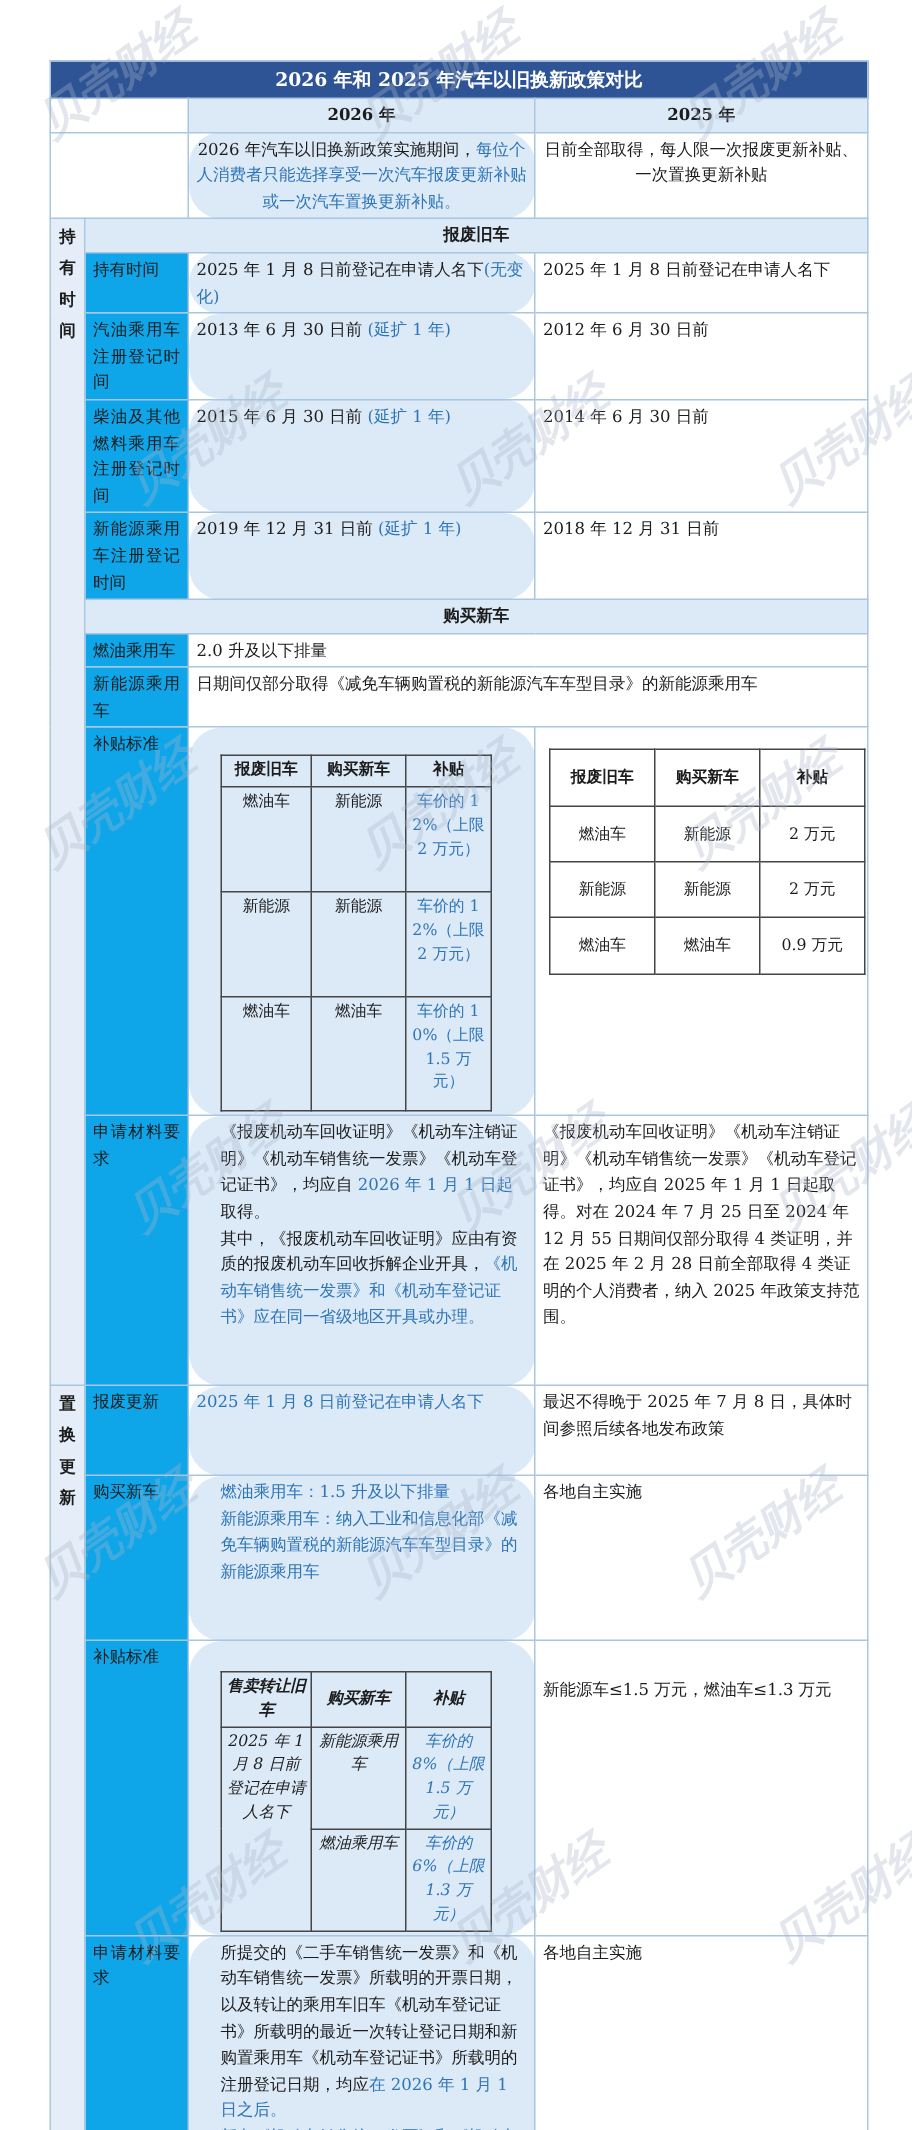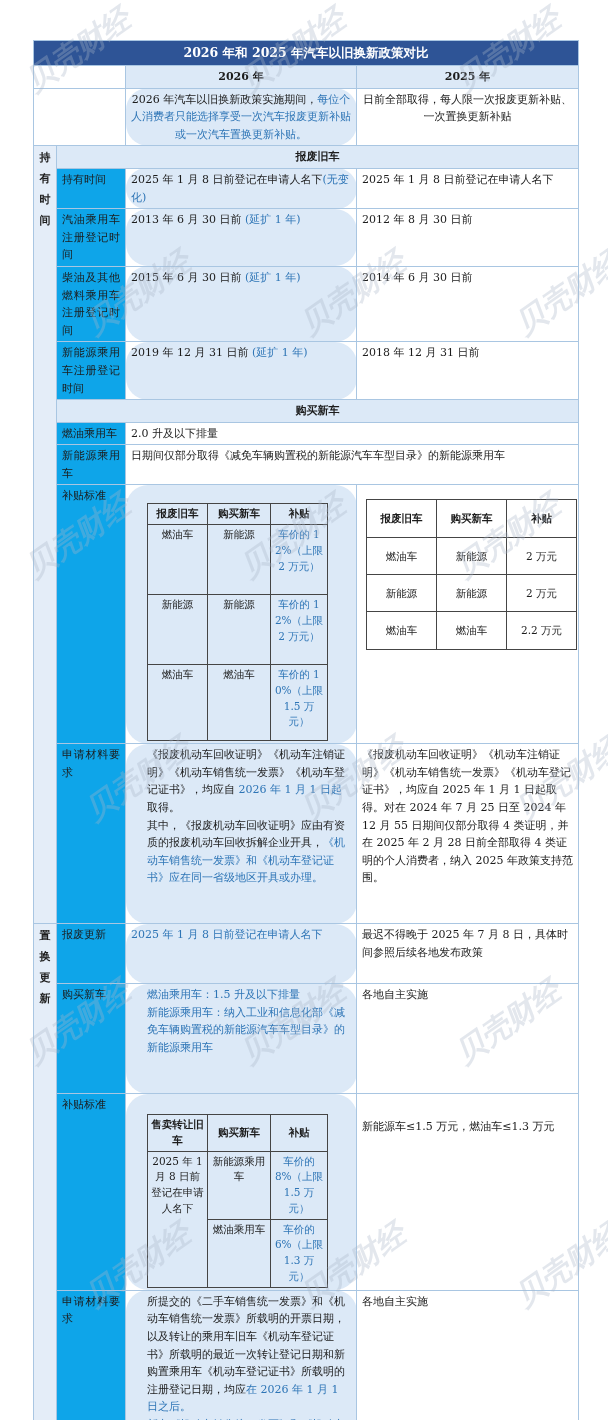--- a/index.html
+++ b/index.html
@@ -37,21 +37,21 @@
   
   table.inner{border-collapse:collapse;table-layout:fixed;font-size:10.5px;line-height:1.5;}
   table.inner td{
     border:1px solid #454545;padding:2px 3px;text-align:center;
     vertical-align:top;word-break:break-all;background:transparent;
   }
   table.inner td.hdr{font-weight:bold;vertical-align:middle;}
   table.innerA{width:180px;margin:16px 0 0 16px;}
   table.innerB{width:210px;margin:12px 0 0 4px;}
   table.innerB td{vertical-align:middle;}
-  table.innerC{width:180px;margin:18px 0 0 16px;}
+  table.innerC{width:180px;margin:18px 0 0 16px;font-style:italic;}
   .pad-top{padding-top:24px !important;}
   
   #wm{position:absolute;left:0;top:0;width:608px;height:1420px;pointer-events:none;z-index:5;overflow:hidden;}
   .wm-text{
     position:absolute;font-size:30px;font-weight:bold;font-style:italic;
     color:rgba(170,182,200,0.33);transform:rotate(-35deg);white-space:nowrap;
     font-family:"DejaVu Sans","Liberation Sans",sans-serif;
   }
 </style>
 </head>
@@ -90,21 +90,21 @@
 
     <tr style="height:37px">
       <td class="row-label">持有时间</td>
       <td class="c2026"><span>2025 年 1 月 8 日前登记在申请人名下</span><span class="blue">(无变化)</span></td>
       <td class="c2025">2025 年 1 月 8 日前登记在申请人名下</td>
     </tr>
 
     <tr style="height:50px">
       <td class="row-label">汽油乘用车注册登记时间</td>
       <td class="c2026"><span>2013 年 6 月 30 日前 </span><span class="blue">(延扩 1 年)</span></td>
-      <td class="c2025">2012 年 8 月 30 日前</td>
+      <td class="c2025">2012 年 6 月 30 日前</td>
     </tr>
 
     <tr style="height:60px">
       <td class="row-label">柴油及其他燃料乘用车注册登记时间</td>
       <td class="c2026"><span>2015 年 6 月 30 日前 </span><span class="blue">(延扩 1 年)</span></td>
       <td class="c2025">2014 年 6 月 30 日前</td>
     </tr>
 
     <tr style="height:55px">
       <td class="row-label">新能源乘用车注册登记时间</td>
@@ -178,21 +178,21 @@
             <td>2 万元</td>
           </tr>
           <tr style="height:37px">
             <td>新能源</td>
             <td>新能源</td>
             <td>2 万元</td>
           </tr>
           <tr style="height:38px">
             <td>燃油车</td>
             <td>燃油车</td>
-            <td>2.2 万元</td>
+            <td>0.9 万元</td>
           </tr>
         </tbody>
             </table>
       </td>
     </tr>
 
     <tr style="height:180px">
       <td class="row-label">申请材料要求</td>
       <td class="c2026">
         <div class="para"><span>《报废机动车回收证明》《机动车注销证明》《机动车销售统一发票》《机动车登记证书》，均应自 </span><span class="blue">2026 年 1 月 1 日起</span><span>取得。</span></div>

